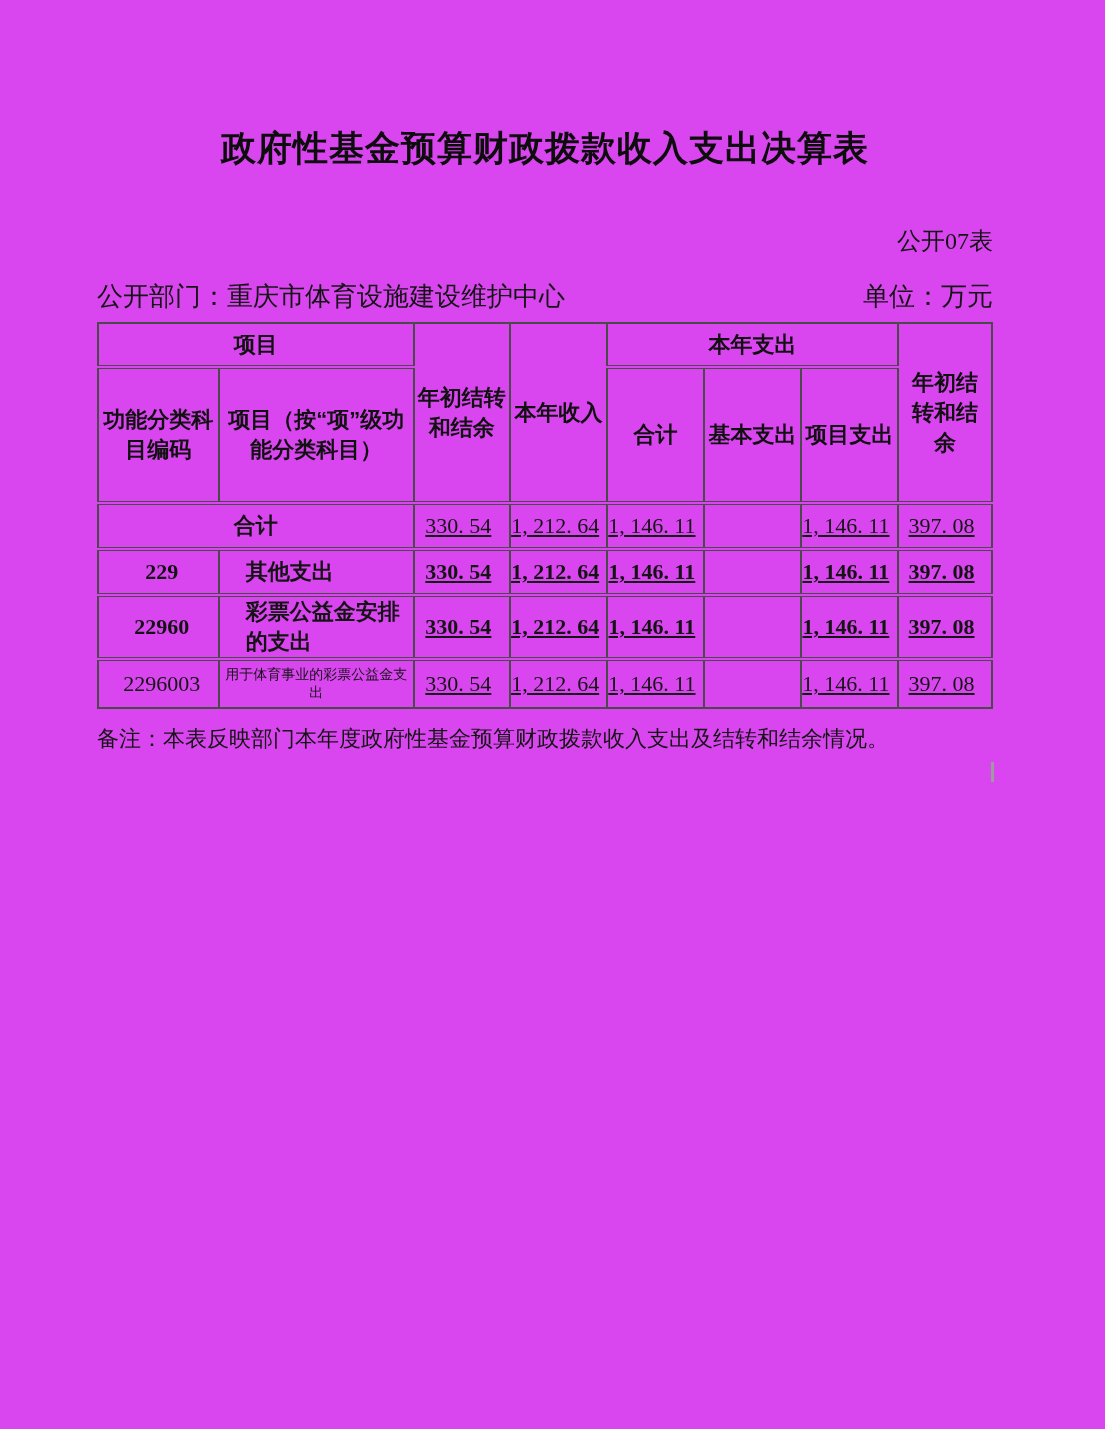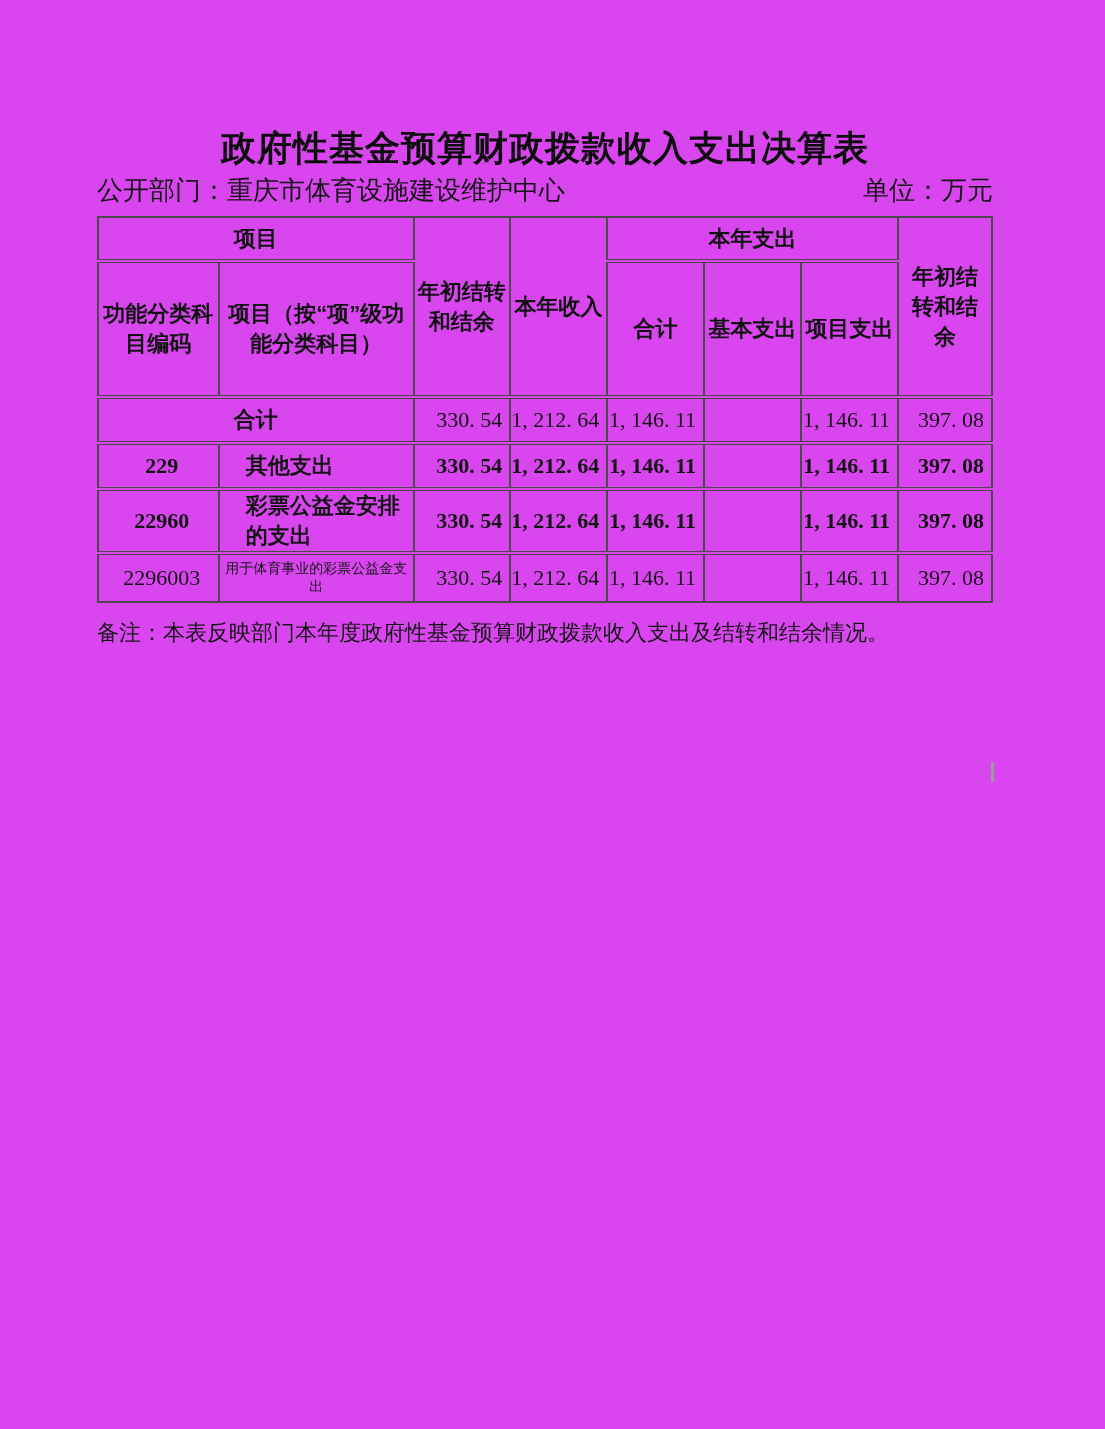--- a/index.html
+++ b/index.html
@@ -32,21 +32,21 @@
   .table-code {
     margin-top: 56px;
     text-align: right;
     font-size: 24px;
     line-height: 30px;
   }
   .meta-row {
     display: flex;
     justify-content: space-between;
     align-items: flex-end;
-    margin-top: 4px;
+    margin-top: 24px;
     margin-bottom: 8px;
     font-size: 26px;
     line-height: 34px;
   }
   table.budget {
     width: 100%;
     table-layout: fixed;
     border-collapse: collapse;
     border: 2px solid #4a4a4a;
   }
@@ -88,23 +88,24 @@
     text-align: center;
   }
   td.cell-name-sub {
     font-size: 14px;
     font-weight: 400;
     text-align: center;
     padding: 5px 4px;
   }
   td.num {
     font-size: 22px;
-    text-align: right;
+    text-align: center;
     padding-right: 7px;
     white-space: nowrap;
+    text-decoration: underline;
   }
   tr.bold-row td { font-weight: 700; }
   .note {
     margin-top: 15px;
     font-size: 22px;
     line-height: 30px;
   }
   .cursor-artifact {
     position: absolute;
     left: 991px;
@@ -116,20 +117,21 @@
 </style>
 </head>
 <body>
 
 <div class="page">
 
   <h1 class="title">政府性基金预算财政拨款收入支出决算表</h1>
 
   <div class="content">
 
+    <div class="table-code">公开07表</div>
 
     <div class="meta-row">
       <span>公开部门：重庆市体育设施建设维护中心</span>
       <span>单位：万元</span>
     </div>
 
     <table class="budget">
       <colgroup>
         <col style="width:13.5%">
         <col style="width:21.8%">

